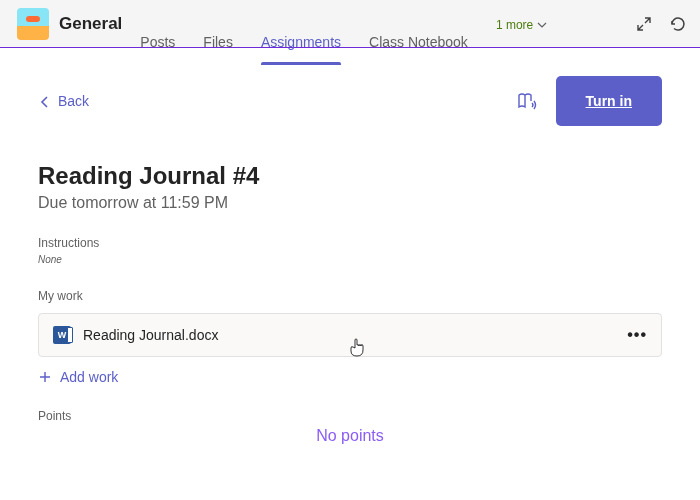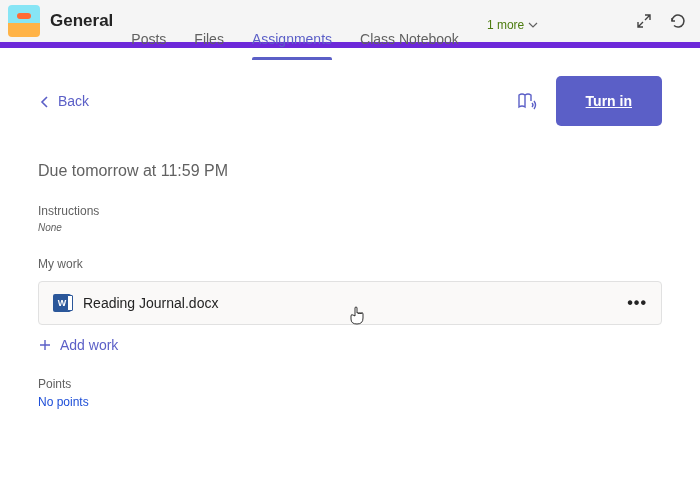--- a/index.html
+++ b/index.html
@@ -8,22 +8,22 @@
       background: #fff;
       width: 700px;
       height: 500px;
       overflow: hidden;
       color: #242424;
     }
     .topbar {
       display: flex;
       align-items: center;
       height: 48px;
-      border-bottom: 6px solid #6d28d9;
-      padding: 0 12px 0 8px;
+      border-bottom: 1px solid #6d28d9;
+      padding: 0 12px 0 17px;
       background: #f5f5f5;
     }
     .avatar {
       width: 32px;
       height: 32px;
       border-radius: 4px;
       background: linear-gradient(180deg, #87e5f5 0%, #87e5f5 55%, #ffb347 55%, #ffb347 100%);
       margin-right: 10px;
       position: relative;
       overflow: hidden;
@@ -220,22 +220,23 @@
     .add-work {
       display: flex;
       align-items: center;
       gap: 8px;
       color: #5b5fc7;
       font-size: 14px;
       cursor: pointer;
       margin-bottom: 24px;
     }
     .points-value {
-      font-size: 12px;
-      color: #1d4ed8;
+      font-size: 16px;
+      color: #8b5cf6;
+      text-align: center;
     }
   </style>
 </head>
 <body>
 
 <div class="topbar">
   <div class="avatar"></div>
   <div class="channel-name">General</div>
   <div class="tabs">
     <div class="tab">Posts</div>
@@ -276,20 +277,21 @@
       <div class="reader-btn">
         <svg width="22" height="22" viewBox="0 0 22 22">
             <path d="M3 5 Q6 3 9 5 L9 17 Q6 15 3 17 Z M9 5 Q12 3 15 5 L15 11" stroke="#5b5fc7" stroke-width="1.4" fill="none"></path>
             <path d="M16 13 Q18 15 16 17 M18 11 Q21 15 18 19" stroke="#5b5fc7" stroke-width="1.4" fill="none"></path>
           </svg>
       </div>
       <button class="turn-in-btn">Turn in</button>
     </div>
   </div>
 
+  <h1 class="assignment-title">Reading Journal #4</h1>
   <div class="due-date">Due tomorrow at 11:59 PM</div>
 
   <div class="section-label">Instructions</div>
   <div class="instructions-value">None</div>
 
   <div class="mywork-label">My work</div>
   <div class="file-row">
     <div class="word-icon">W</div>
     <div class="file-name">Reading Journal.docx</div>
     <div class="file-more">•••</div>

